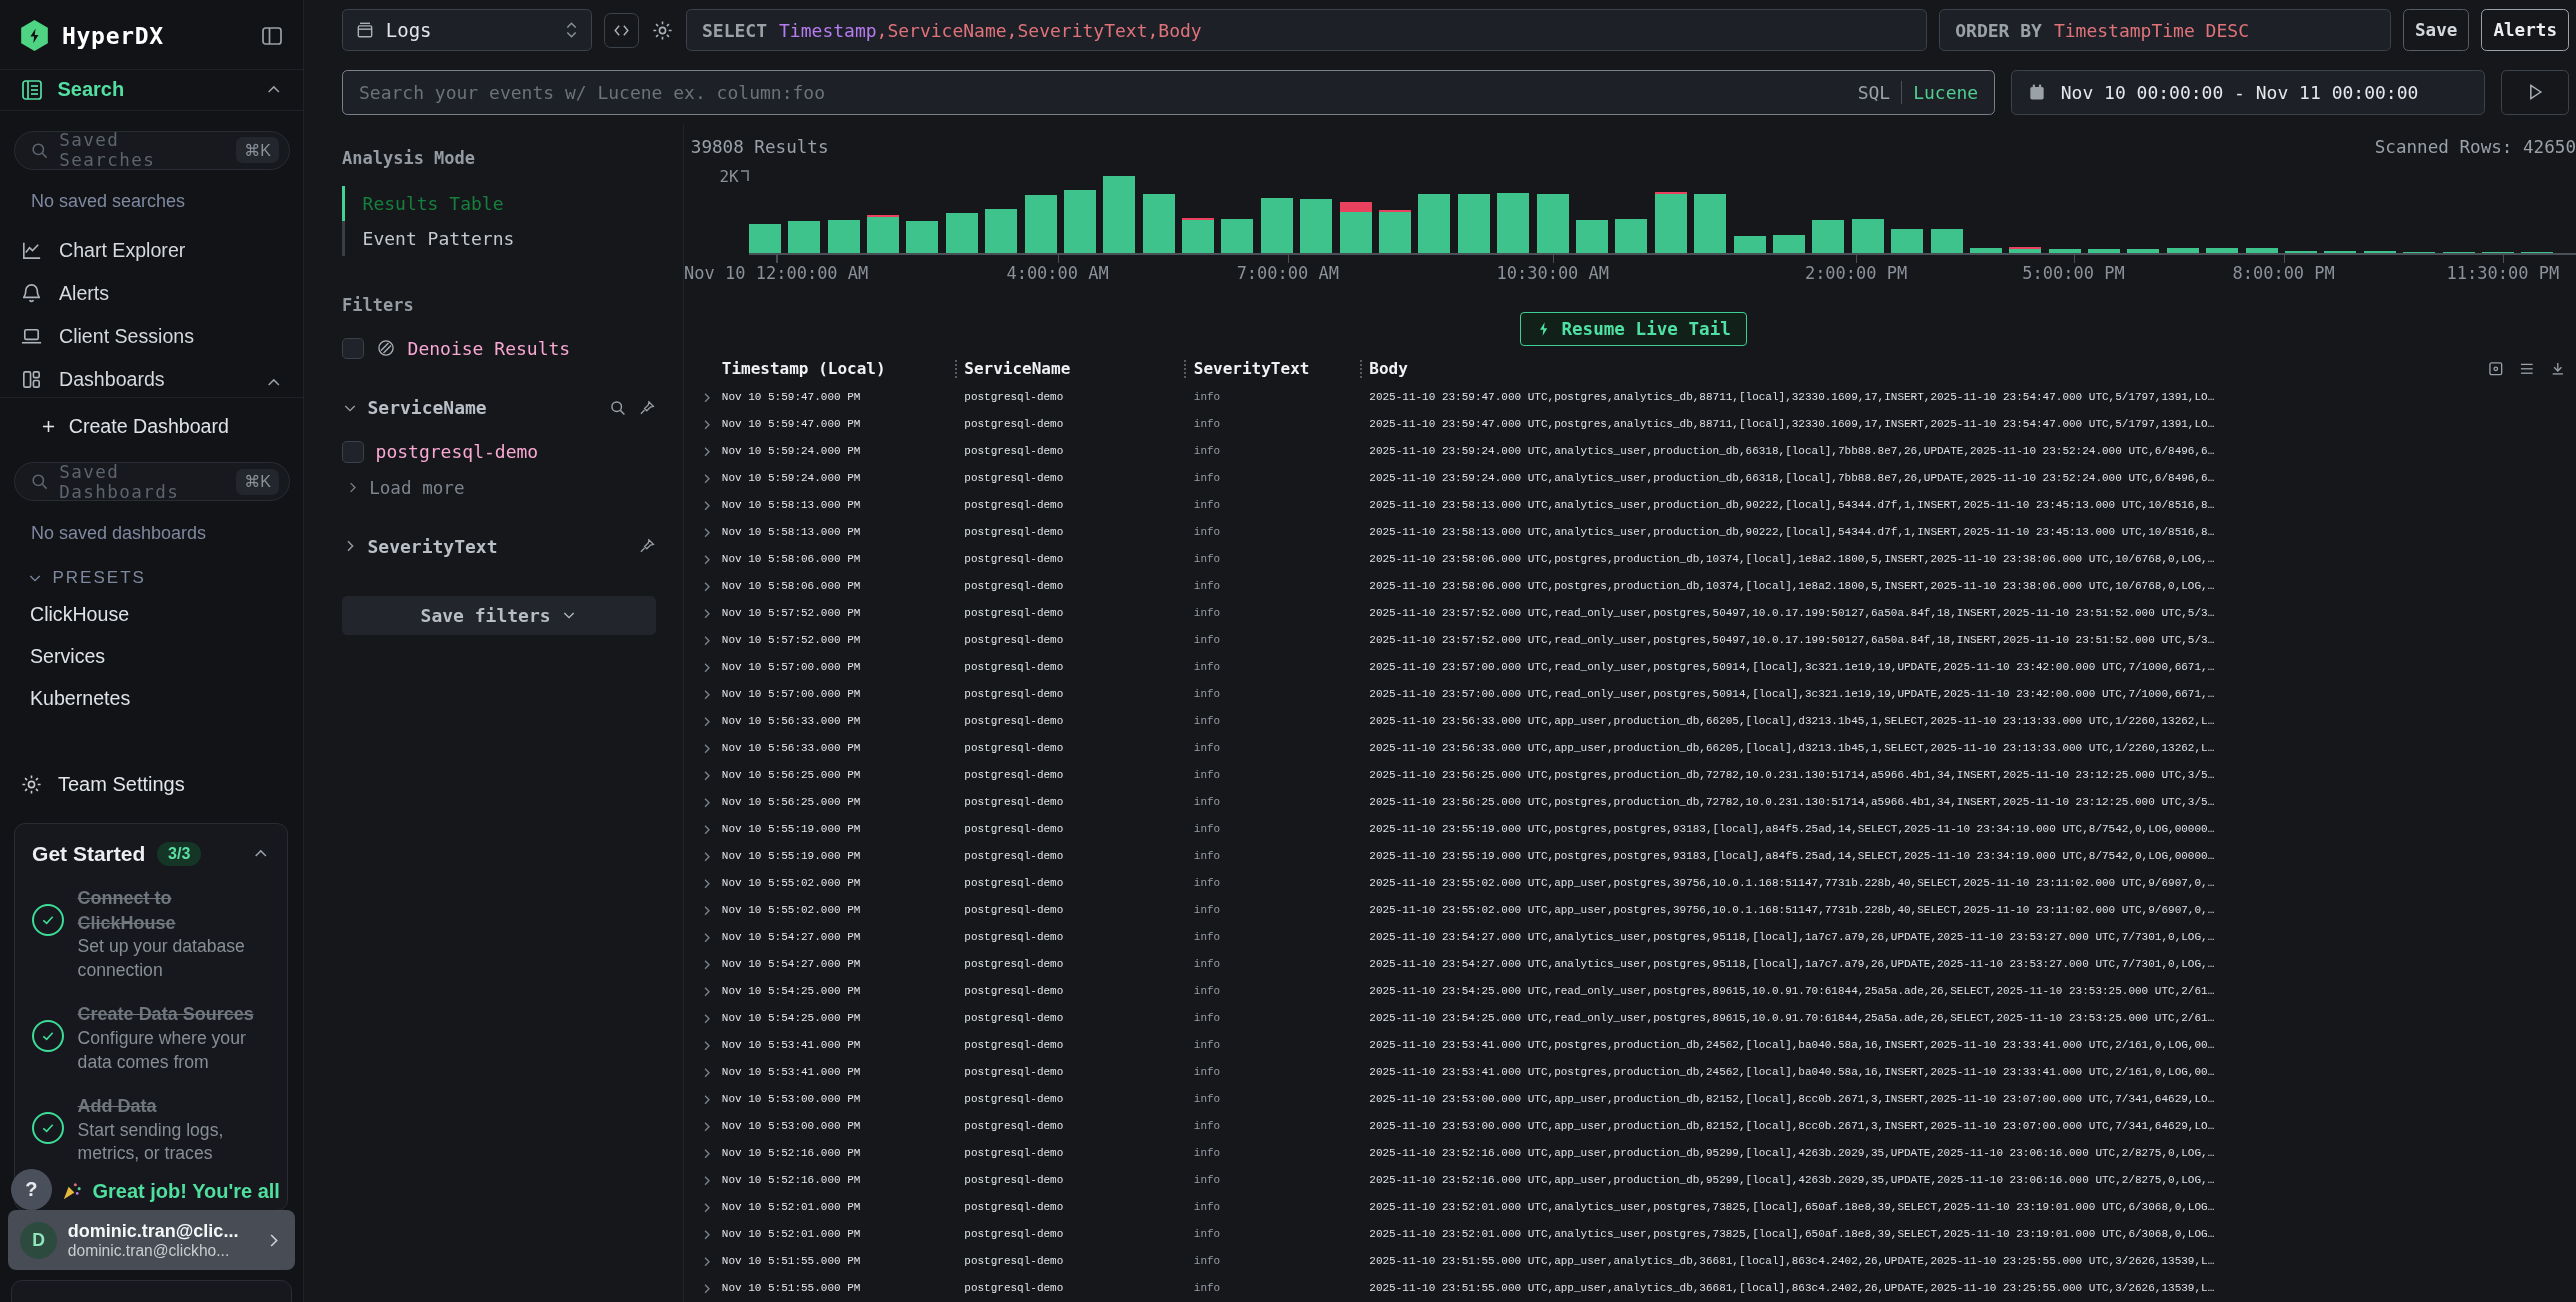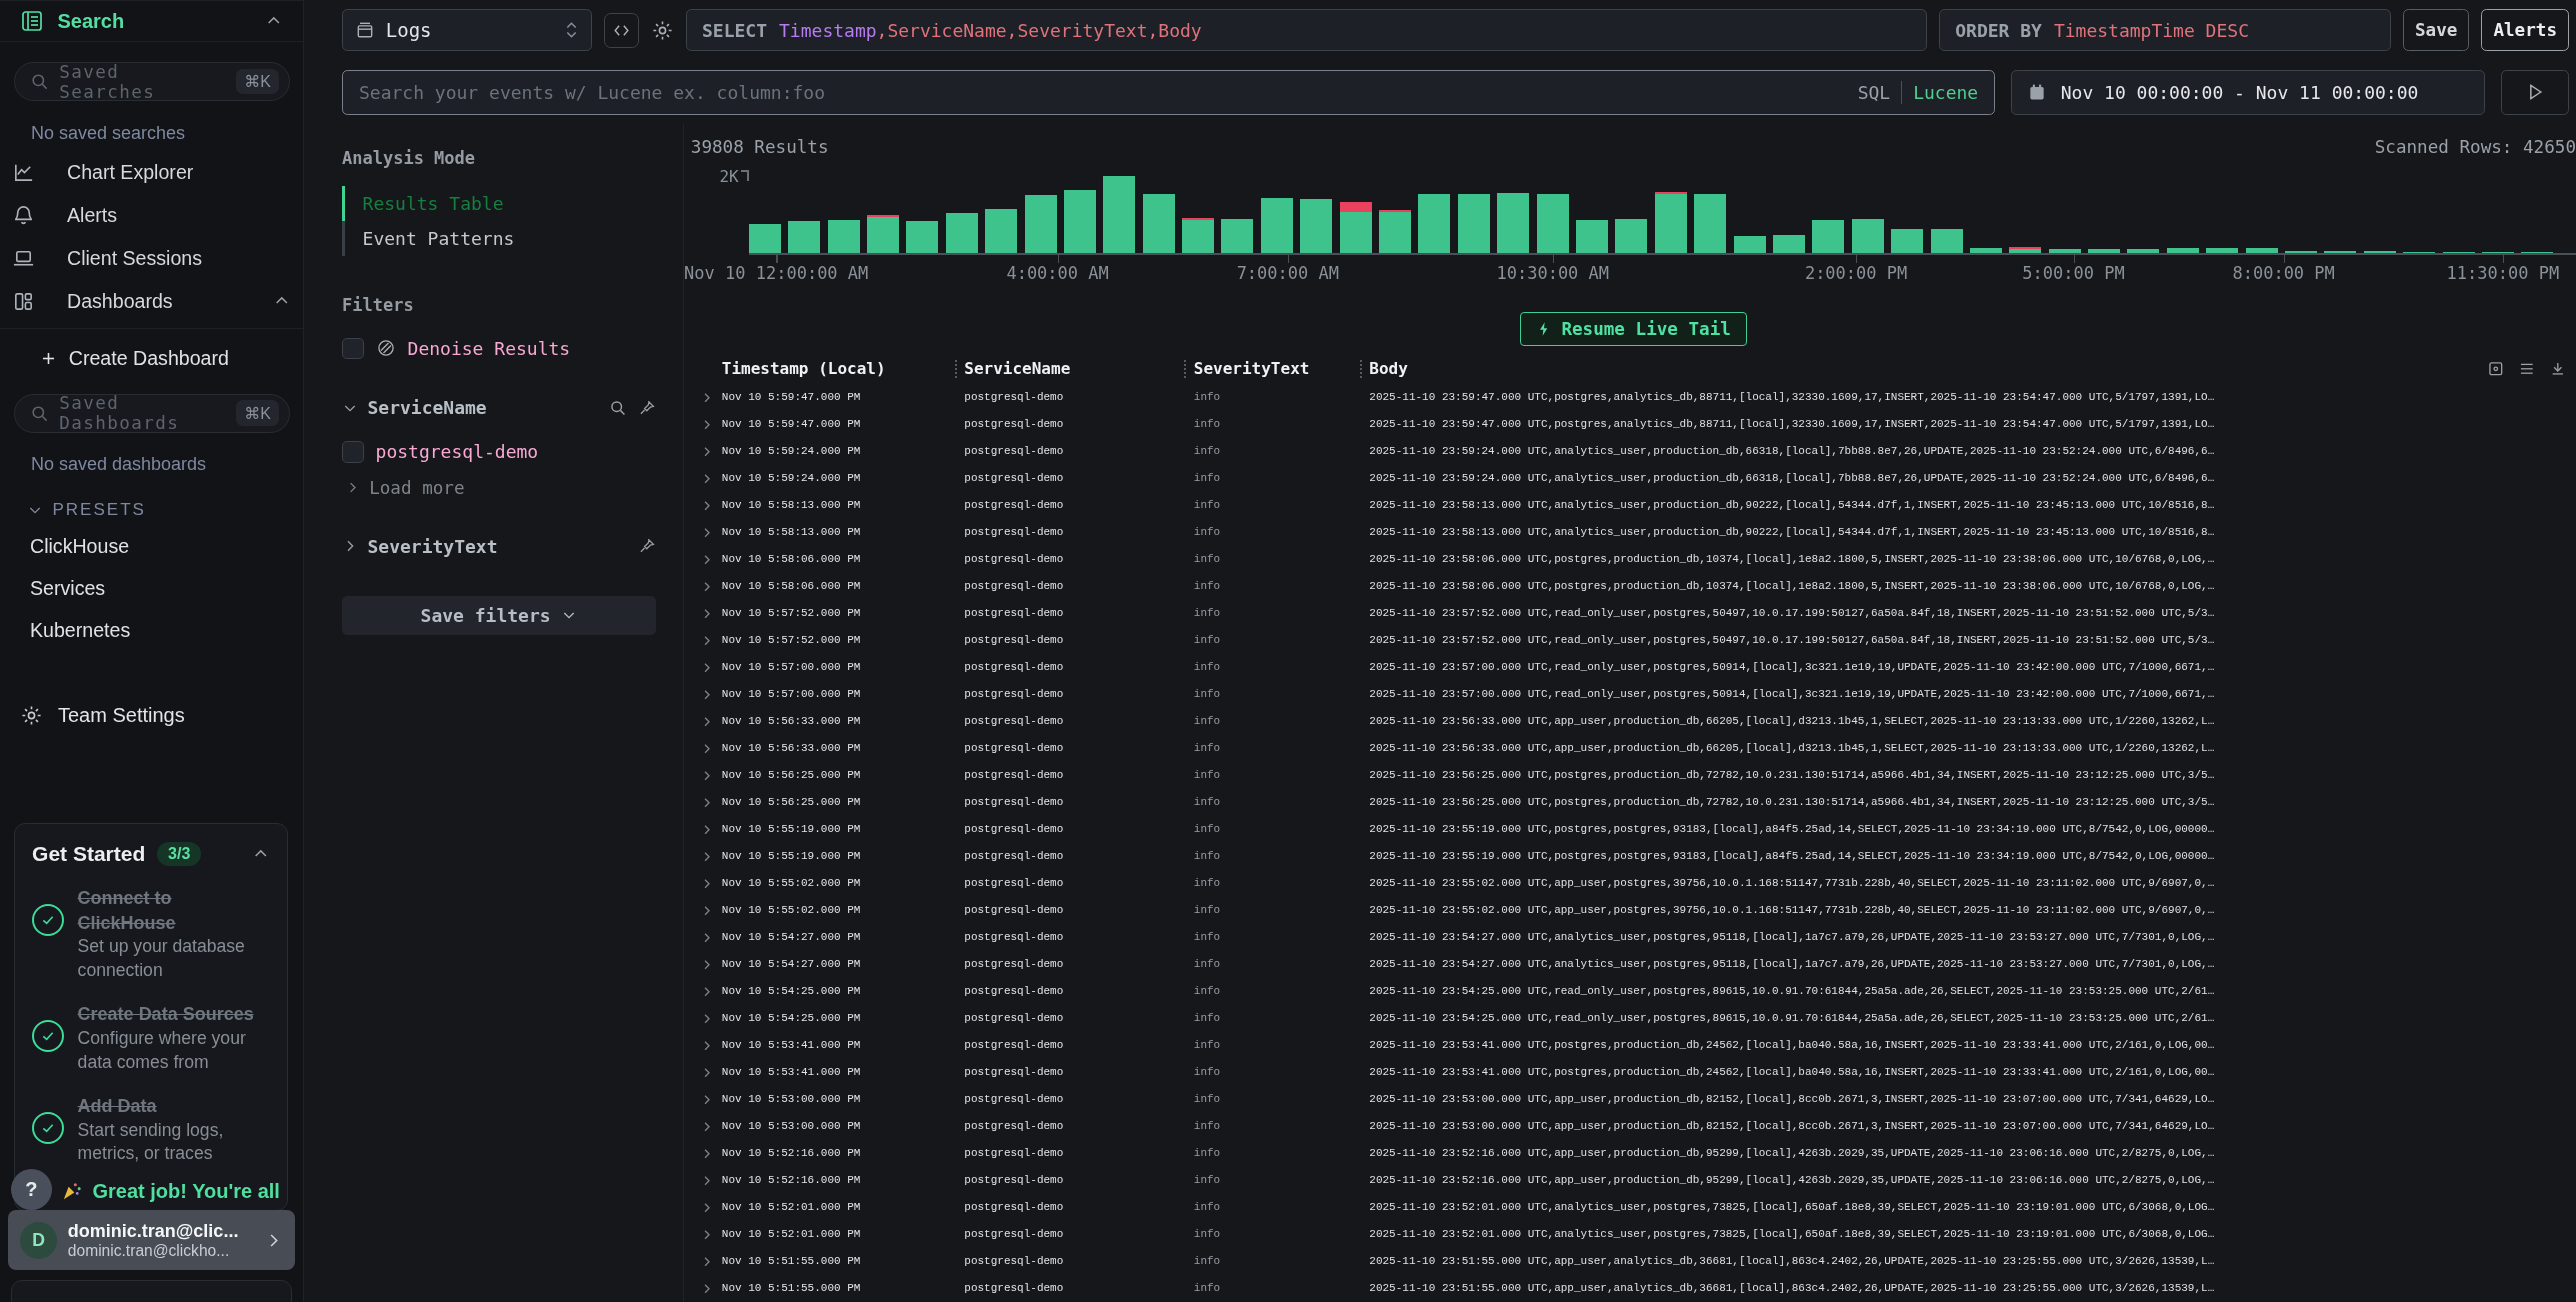--- a/index.html
+++ b/index.html
@@ -19,21 +19,21 @@
   .icon { display:inline-flex; align-items:center; justify-content:center; }
   svg { display:block; }
   .sec-head { display:flex; align-items:center; gap:13.5px; padding:0 20px; height:42px;
               border-top:1.4px solid #1d2126; border-bottom:1.4px solid #1d2126; }
   .sec-head .lbl { font-size:20px; font-weight:bold; color:#53dfa2; flex:1; }
   .pill { margin:20px 13.5px 6.8px 13.5px; height:39px; border:1.4px solid #282c33; background:#17191e;
           border-radius:20px; display:flex; align-items:center; gap:10.8px; padding:0 9.5px 0 15px; }
   .pill .ph { flex:1; font-family:"DejaVu Sans Mono",monospace; font-size:17.6px; color:#5d646d; letter-spacing:1.4px; }
   .kbd { background:#23262d; color:#8a919a; border-radius:6.8px; padding:3.4px 8px; font-size:16px; font-family:"Liberation Sans",sans-serif; }
   .note { padding:15px 0 6.8px 31px; font-size:18px; color:#7e88a0; }
-  .nav-item { display:flex; align-items:center; gap:32px; height:43px; padding:0 12px; color:#d6dade; }
+  .nav-item { display:flex; align-items:flex-end; gap:16px; height:43px; padding:0 20px; color:#d6dade; }
   .nav-item .lbl { font-size:19.6px; flex:1; }
   .nav-item .nicon { color:#aeb4bb; }
   .divider { border-top:1.4px solid #1d2126; margin-top:5.4px; }
   .create-dash { display:flex; align-items:center; gap:10.8px; padding:17.6px 0 4px 39px; color:#dfe3e7; font-size:19.6px; }
   .presets-head { display:flex; align-items:center; gap:9.5px; padding:17.6px 0 5.4px 27px;
                   color:#7e89a0; font-size:17px; letter-spacing:2px; }
   .preset-item { padding:9.5px 0 9.5px 30px; font-size:19.6px; color:#dfe3e7; }
   .team-settings { display:flex; align-items:center; gap:15px; padding:0 20px; margin-top:43px; height:43px; color:#e2e5e9; font-size:20px; }
 
   .gs-card { position:absolute; left:13.5px; right:15px; top:823px; height:388px;
@@ -152,20 +152,35 @@
   .c-svc { color:#dfe3e6; white-space:nowrap; overflow:hidden; }
   .c-sev { color:#979da4; white-space:nowrap; overflow:hidden; }
   .c-body { color:#dde1e5; white-space:nowrap; overflow:hidden; }
 </style>
 </head>
 <body>
 
 <div id="app">
 
   <aside id="sidebar">
+    <div class="logo-row">
+      <span class="logo-hex icon">
+        <svg width="17.6" height="17.6" viewBox="0 0 24 24">
+            <path d="M13 2 L6 13 h5 l-1 9 7-11 h-5 z" fill="#111316"></path>
+          </svg>
+      </span>
+      <span class="logo-text">HyperDX</span>
+      <span class="spacer"></span>
+      <span class="icon">
+        <svg width="24" height="24" viewBox="0 0 24 24" fill="none" stroke="#9aa1a8" stroke-width="1.7">
+            <rect x="3" y="4" width="18" height="16" rx="2.5"></rect>
+            <line x1="9.5" y1="4" x2="9.5" y2="20"></line>
+          </svg>
+      </span>
+    </div>
 
     <div class="sec-head">
       <span class="icon" style="color:#53dfa2">
         <svg width="24" height="24" viewBox="0 0 24 24" fill="none" stroke="currentColor" stroke-width="1.7">
             <rect x="3" y="3" width="18" height="18" rx="2.5"></rect>
             <line x1="8" y1="3" x2="8" y2="21"></line>
             <line x1="11" y1="8" x2="18" y2="8"></line>
             <line x1="11" y1="12" x2="18" y2="12"></line>
             <line x1="11" y1="16" x2="18" y2="16"></line>
           </svg>

